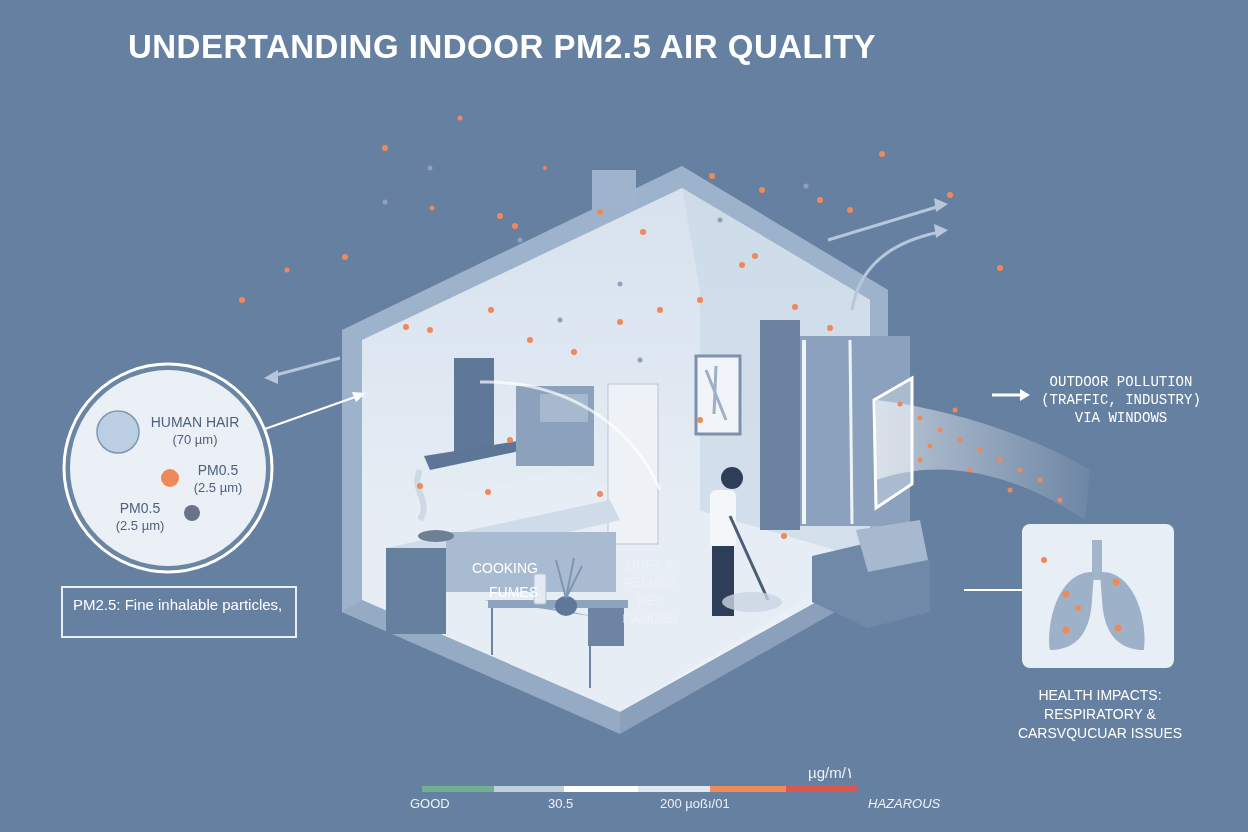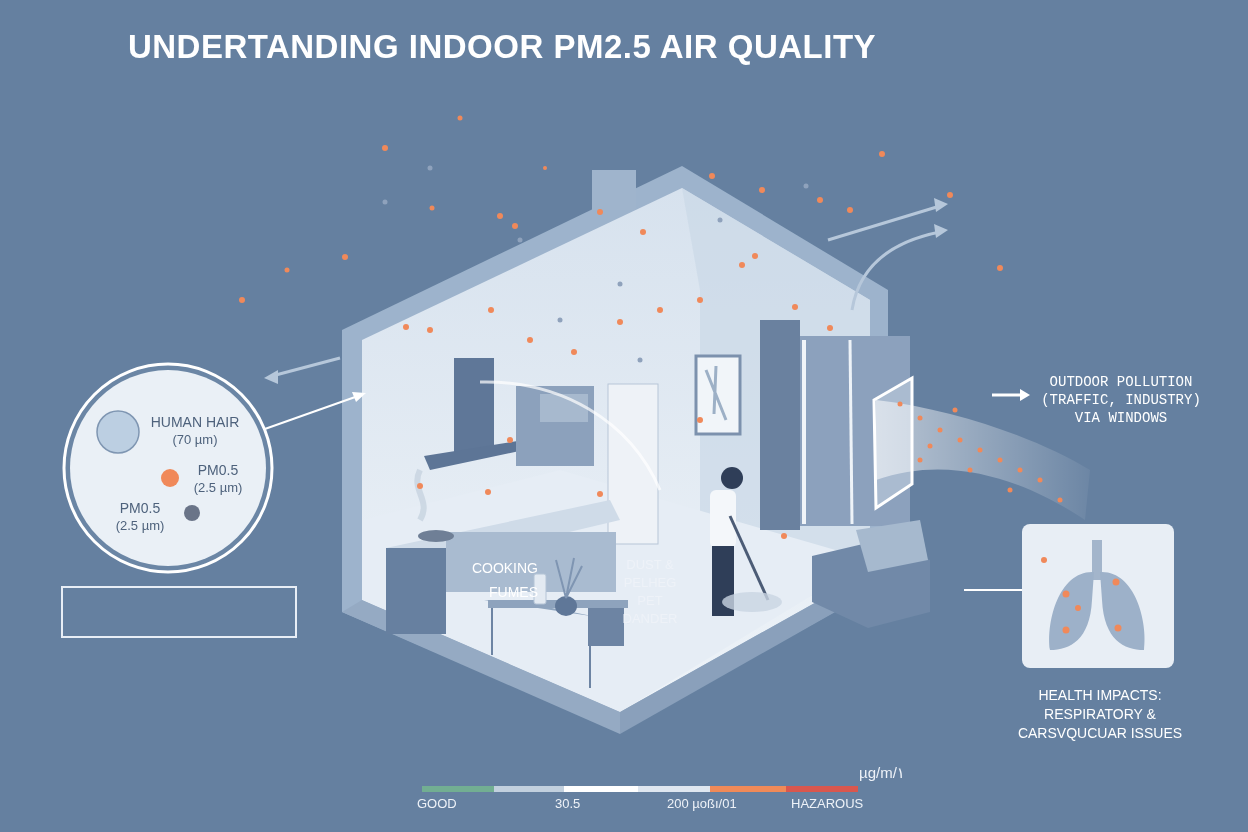--- a/index.html
+++ b/index.html
@@ -3,21 +3,21 @@
 <meta charset="utf-8">
 <style>
   html,body{margin:0;padding:0;}
   body{width:1248px;height:832px;overflow:hidden;background:#6580a0;position:relative;font-family:"Liberation Sans",sans-serif;}
   .abs{position:absolute;}
   #scene{position:absolute;left:0;top:0;width:1248px;height:832px;}
   .title{position:absolute;left:0;width:1004px;top:28px;text-align:center;color:#ffffff;font-size:33px;font-weight:bold;letter-spacing:0.5px;}
   .lbl{position:absolute;color:#ffffff;font-size:14px;line-height:18px;text-align:center;}
   .lbl-dark{position:absolute;color:#4e627c;font-size:14px;line-height:17px;text-align:center;}
   .defbox{position:absolute;left:61px;top:586px;width:236px;height:52px;border:2px solid #e8eef6;box-sizing:border-box;padding:7px 10px;color:#fff;font-size:15px;line-height:20px;}
-  .scale-lbl{position:absolute;top:796px;color:#eef2f8;font-size:13px;margin-left:7px;}
+  .scale-lbl{position:absolute;top:796px;color:#eef2f8;font-size:13px;}
 </style>
 </head>
 <body>
 
 <svg id="scene" viewBox="0 0 1248 832" xmlns="http://www.w3.org/2000/svg">
   <defs>
     <linearGradient id="wallL" x1="0" y1="0" x2="0" y2="1">
       <stop offset="0" stop-color="#d7e2ee"></stop>
         <stop offset="1" stop-color="#eef3f8"></stop>
     </linearGradient>
@@ -202,20 +202,21 @@
 <div class="lbl-dark" style="left:180px;top:462px;width:76px;">
   <div>PM0.5</div>
   <div style="font-size:13px;">(2.5 µm)</div>
 </div>
 <div class="lbl-dark" style="left:106px;top:500px;width:68px;">
   <div>PM0.5</div>
   <div style="font-size:13px;">(2.5 µm)</div>
 </div>
 
 <div class="defbox">
+  <div><span>PM2.5</span><span>: Fine inhalable particles,</span></div>
 </div>
 
 <div class="lbl" style="left:462px;top:556px;width:76px;line-height:24px;text-align:right;">
   <div>COOKING</div>
   <div>FUMES</div>
 </div>
 <div class="lbl" style="left:612px;top:556px;width:76px;font-size:13px;color:#eef2f8;">
   <div>DUST &amp;</div>
   <div>PELHEG</div>
   <div>PET DANDER</div>
@@ -226,17 +227,17 @@
   <div>(TRAFFIC, INDUSTRY)</div>
   <div>VIA WINDOWS</div>
 </div>
 
 <div class="lbl" style="left:1010px;top:686px;width:180px;font-size:14px;line-height:19px;">
   <div>HEALTH IMPACTS:</div>
   <div>RESPIRATORY &amp;</div>
   <div>CARSVQUCUAR ISSUES</div>
 </div>
 
-<div class="abs" style="left:859px;top:764px;color:#eef2f8;font-size:15px;">µg/m/١</div>
+<div class="abs" style="left:808px;top:764px;color:#eef2f8;font-size:15px;">µg/m/١</div>
 <div class="scale-lbl" style="left:410px;">GOOD</div>
 <div class="scale-lbl" style="left:548px;">30.5</div>
 <div class="scale-lbl" style="left:660px;">200 µoßı/01</div>
-<div class="scale-lbl" style="left:784px;">HAZAROUS</div>
+<div class="scale-lbl" style="left:868px;font-style:italic;">HAZAROUS</div>
 
 </body></html>

